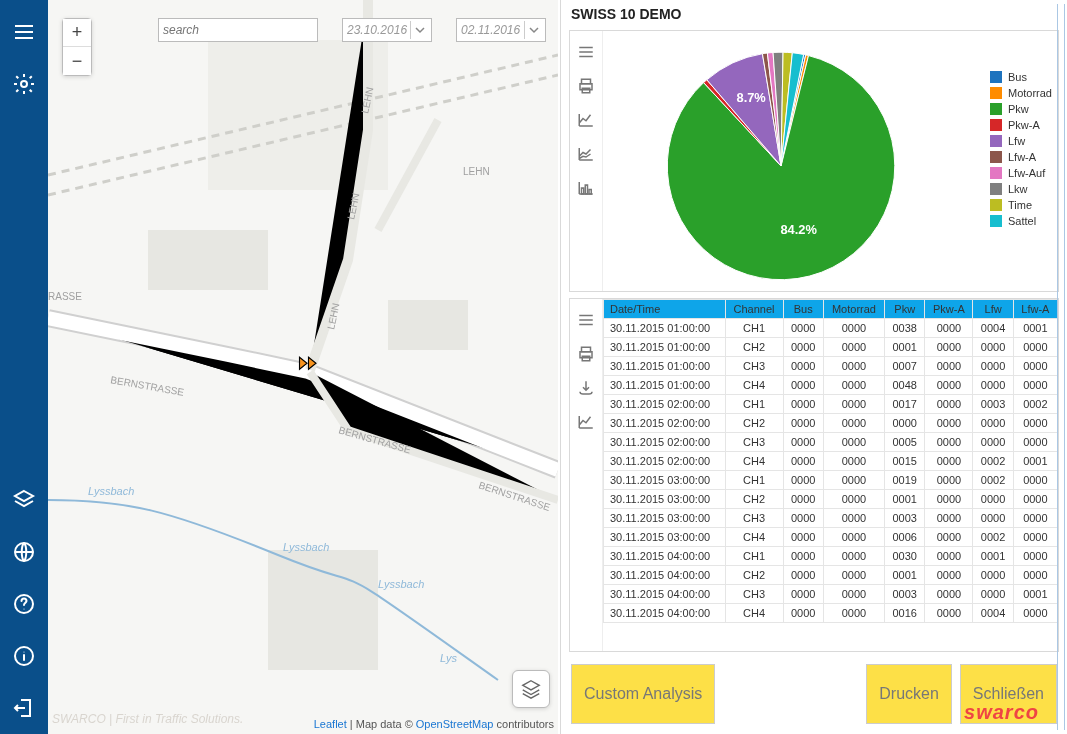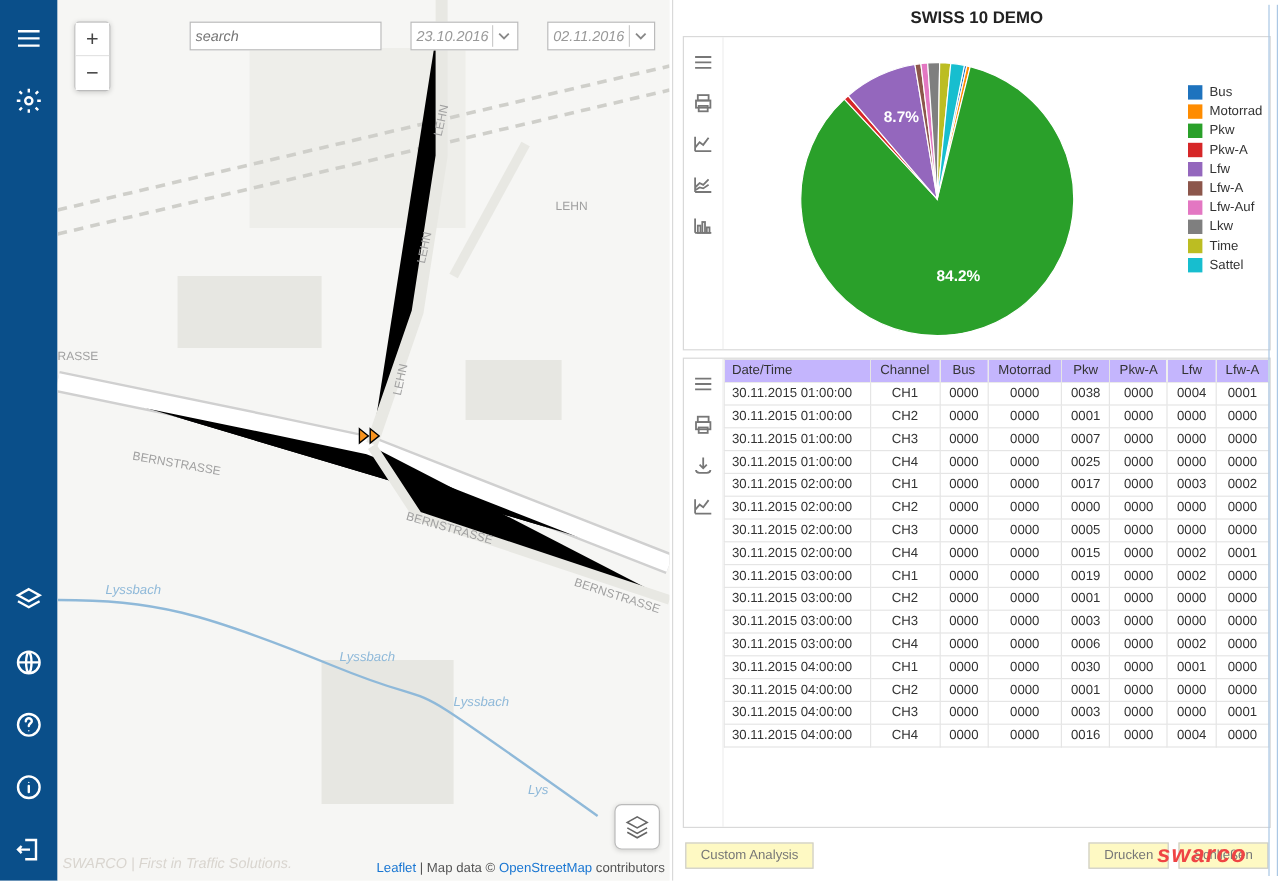--- a/index.html
+++ b/index.html
@@ -103,21 +103,21 @@
     text-align: right;
   }
 
   
   .right {
     position:absolute; left:560px; top:0; right:0; bottom:0;
     display:flex; flex-direction:column;
     border-left: 1px solid var(--thin-gray);
     background:#fff;
   }
-  .right .hdr { padding:6px 10px 8px 10px;text-align:center; }
+  .right .hdr { padding:6px 10px 8px 10px; }
   .right .hdr .title { font-weight:bold; font-size:14px; color:#222; }
   .right .hdr .sub { font-size:11px; color:#444; line-height:1.35; }
 
   .chart-card {
     margin: 0 8px 6px 8px;
     border: 1px solid var(--thin-gray);
     height: 260px;
     display:flex;
   }
   .chart-tools, .table-tools {
@@ -141,30 +141,30 @@
     border: 1px solid var(--thin-gray);
     flex: 1;
     display:flex;
     min-height: 0;
   }
   .table-wrap { flex:1; overflow:auto; }
   table.dtbl { border-collapse:collapse; width:100%; font-size:11px; color:#333; }
   .dtbl th, .dtbl td {
     border:1px solid #e5e5e5; padding:3px 6px; white-space:nowrap; text-align:center;
   }
-  .dtbl th { background:#c4b5fd; font-weight:normal; position:sticky; top:0; }
+  .dtbl th { background:#0ea5e9; font-weight:normal; position:sticky; top:0; }
   .dtbl td:first-child, .dtbl th:first-child { text-align:left; }
 
   .footer-btns {
     display:flex; gap:8px; padding:6px 10px 10px 10px; align-items:center;
   }
   .footer-btns .sp { flex:1; }
   .fbtn {
-    padding: 4px 12px; border:1px solid #ccc; background:#fef9c3; color:#777;
-    font-size:11px; cursor:pointer;
+    padding: 20px 12px; border:1px solid #ccc; background:#fde047; color:#777;
+    font-size:16px; cursor:pointer;
   }
   .brand-logo {
     position:absolute; right:28px; bottom:10px; font-size:20px; font-style:italic;
     color:#ef4444; font-weight:bold; letter-spacing:1px; pointer-events:none;
   }
 
   .rule-right {
     position:absolute; top:4px; bottom:4px; right:2px; width:6px;
     border-left:1px solid #aac7e4; border-right:1px solid #aac7e4;
   }
@@ -467,21 +467,21 @@
               <td>0007</td>
               <td>0000</td>
               <td>0000</td>
               <td>0000</td>
             </tr>
             <tr>
               <td>30.11.2015 01:00:00</td>
               <td>CH4</td>
               <td>0000</td>
               <td>0000</td>
-              <td>0025</td>
+              <td>0048</td>
               <td>0000</td>
               <td>0000</td>
               <td>0000</td>
             </tr>
             <tr>
               <td>30.11.2015 02:00:00</td>
               <td>CH1</td>
               <td>0000</td>
               <td>0000</td>
               <td>0017</td>

